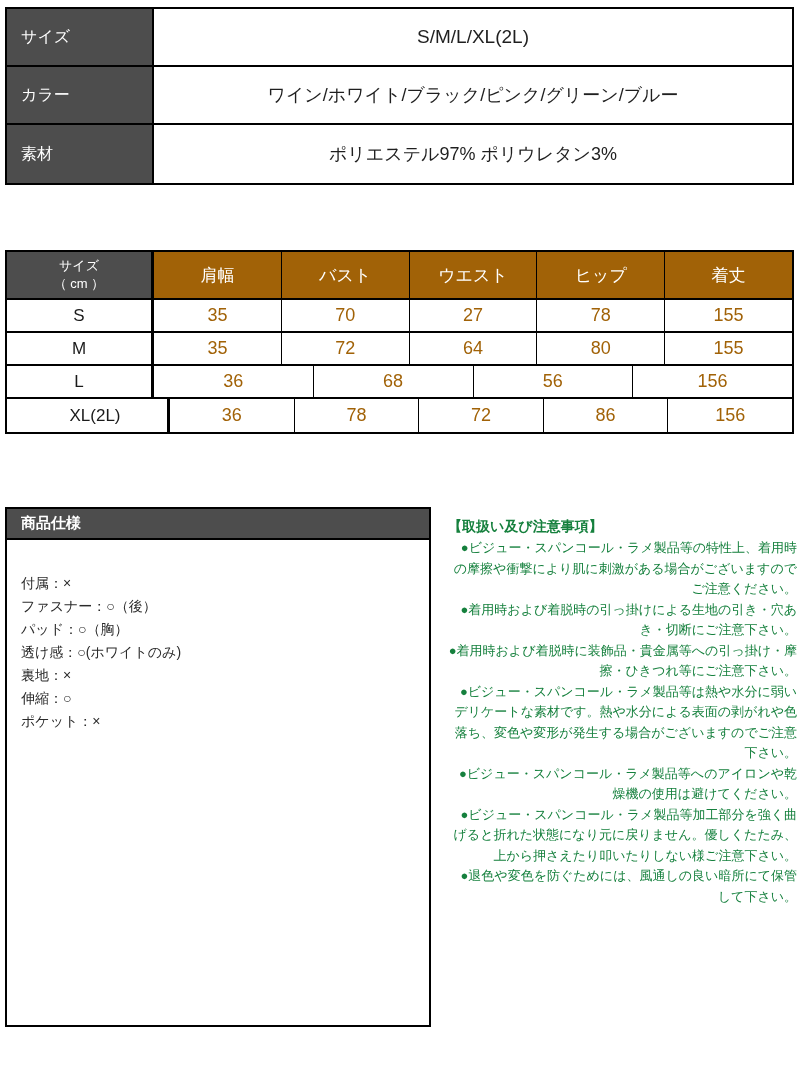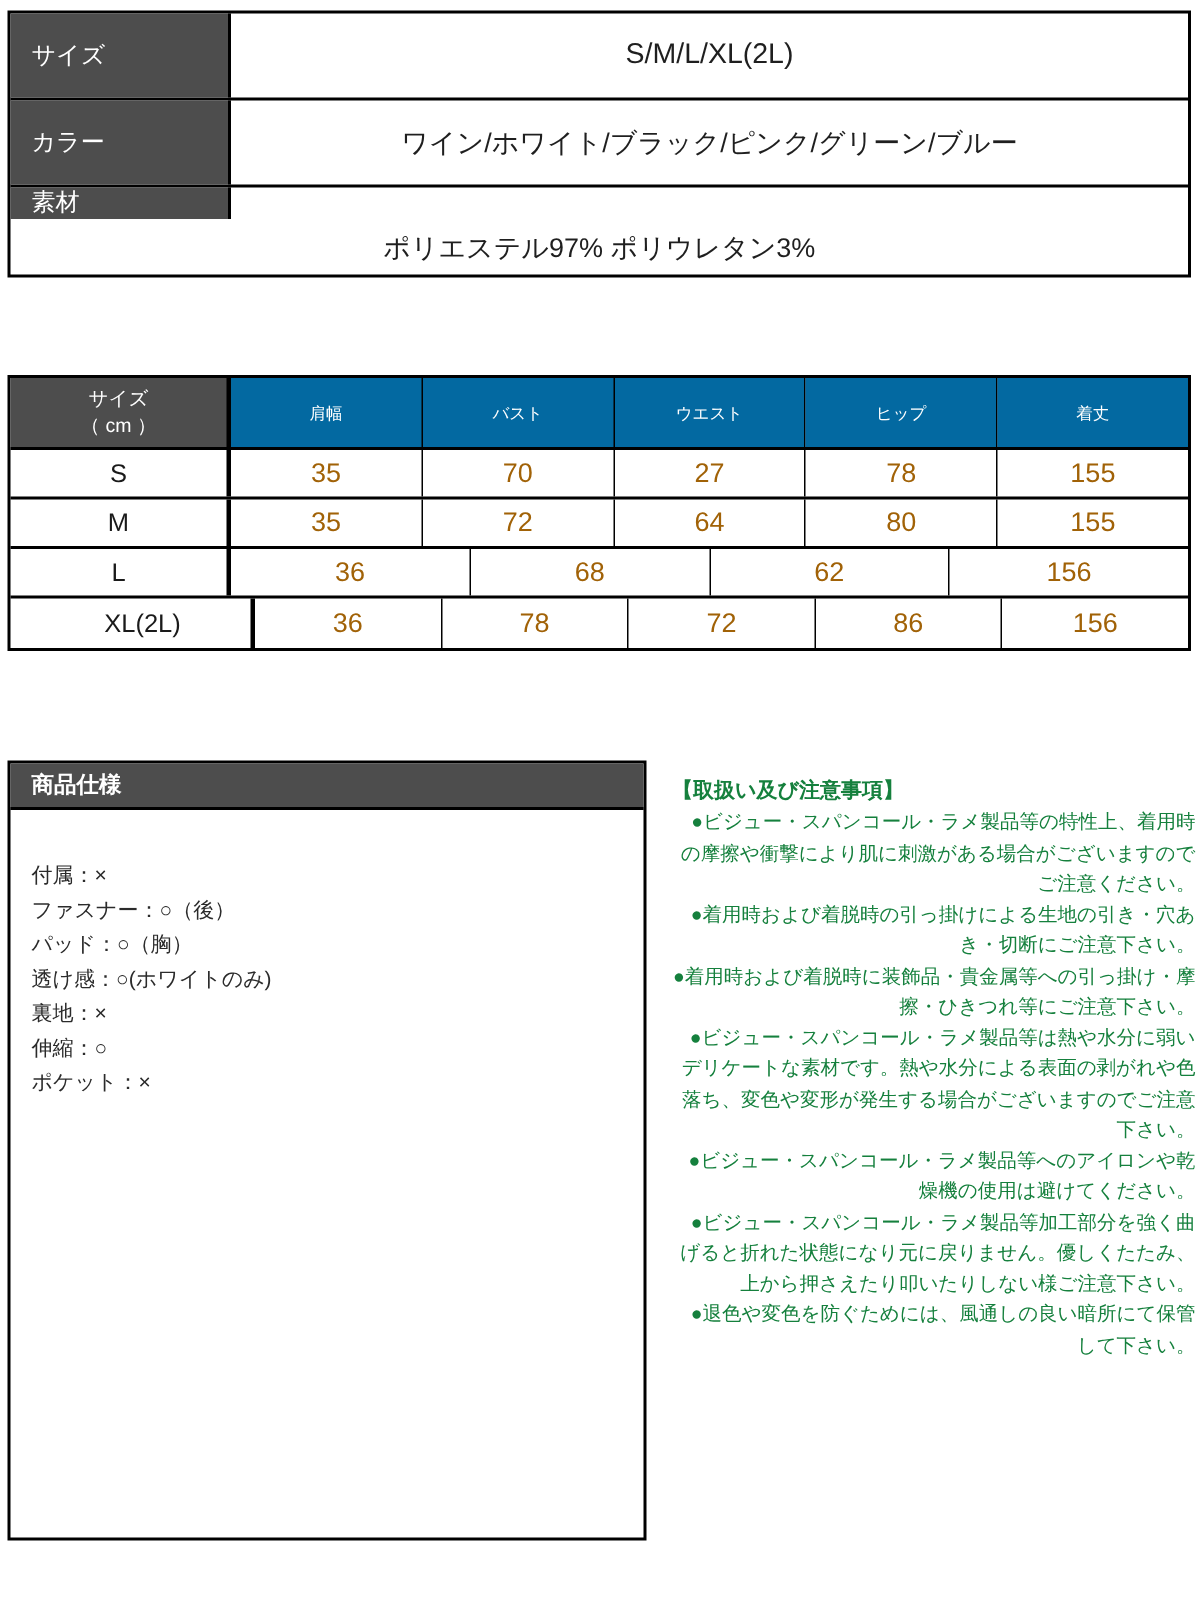--- a/index.html
+++ b/index.html
@@ -15,21 +15,21 @@
 
   
   .top-table {
     position: absolute;
     left: 5px; top: 7px;
     width: 789px;
     border: 2px solid #000;
     background: #fff;
   }
   .top-row { display: flex; height: 58px; border-bottom: 2px solid #000; }
-  .top-row:last-child { border-bottom: none; flex-direction: column; }
+  .top-row:last-child { border-bottom: none; }
   .top-label {
     width: 147px;
     background: #4d4d4d;
     color: #fff;
     display: flex; align-items: center;
     padding-left: 14px;
     font-size: 16px;
     border-right: 2px solid #000;
     flex-shrink: 0;
   }
@@ -62,21 +62,21 @@
   }
   .size-row.header .sz-c0 { background: #4d4d4d; color: #fff; font-size: 13px; line-height: 18px; }
   .sz-c {
     flex: 1;
     border-right: 1px solid #000;
     display: flex; align-items: center; justify-content: center;
     font-size: 18px;
     color: #a16207;
   }
   .sz-c:last-child { border-right: none; }
-  .size-row.header .sz-c { background: #0369a1; color: #fff; font-size: 11px; }
+  .size-row.header .sz-c { background: #a16207; color: #fff; font-size: 17px; }
 
   
   .spec-box {
     position: absolute;
     left: 5px; top: 507px;
     width: 426px;
     height: 520px;
     border: 2px solid #000;
     background: #fff;
   }
@@ -162,21 +162,21 @@
     <div class="sz-c">72</div>
     <div class="sz-c">64</div>
     <div class="sz-c">80</div>
     <div class="sz-c">155</div>
   </div>
 
   <div class="size-row body">
     <div class="sz-c0">L</div>
     <div class="sz-c">36</div>
     <div class="sz-c">68</div>
-    <div class="sz-c">62</div>
+    <div class="sz-c">56</div>
     <div class="sz-c">156</div>
   </div>
 
   <div class="size-row body">
     <div class="sz-c0">XL(2L)</div>
     <div class="sz-c">36</div>
     <div class="sz-c">78</div>
     <div class="sz-c">72</div>
     <div class="sz-c">86</div>
     <div class="sz-c">156</div>

